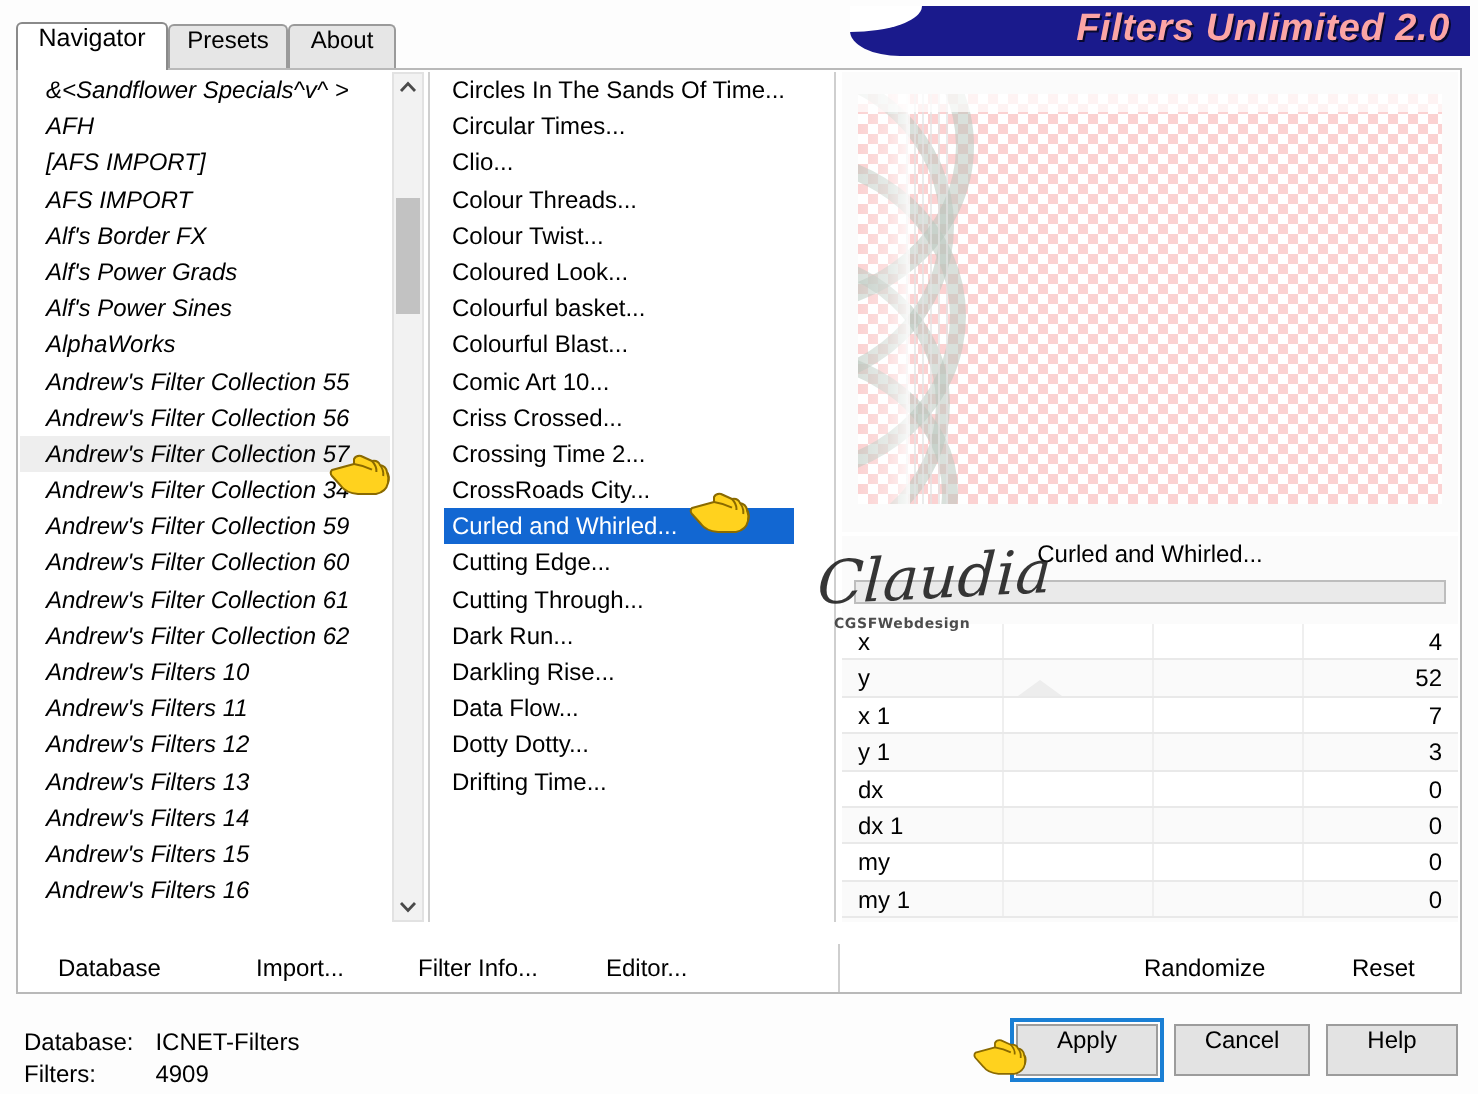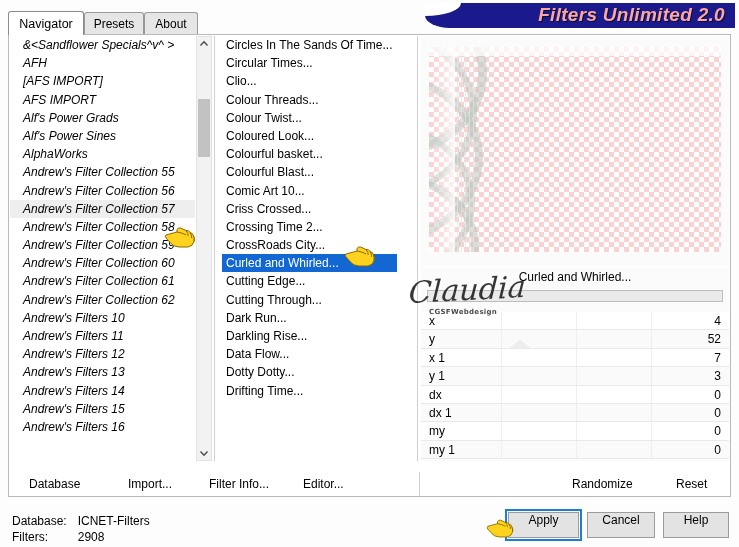--- a/index.html
+++ b/index.html
@@ -43,21 +43,21 @@
   #tabstrip{
     position:absolute;left:8px;top:12px;width:723px;height:22px;
   }
   .tab{
     position:absolute;top:0;height:22px;
     background:#e6e6e6;
     border:1px solid #9a9a9a;
     border-bottom:none;
     border-top-left-radius:3px;border-top-right-radius:3px;
     font-size:12px;color:#000;
-    display:flex;align-items:center;justify-content:center;
+    display:flex;align-items:flex-start;justify-content:center;
     box-sizing:border-box;
   }
   .tab.active{
     background:#ffffff;
     border-color:#8a8a8a;
     height:24px;top:-1px;
     z-index:3;
     font-size:12.5px;
   }
   
@@ -198,21 +198,21 @@
     font-size:30px;
     color:#1b1b1b;
     transform:skewX(-6deg) rotate(-3deg);
     opacity:.88;
     white-space:nowrap;
   }
   #wmSub{
     position:absolute;left:2px;top:32px;
     font-family:"DejaVu Sans", sans-serif;
     font-size:7px;font-weight:bold;letter-spacing:.3px;
-    color:#3a3a3a;opacity:.9;padding-left:12px;
+    color:#3a3a3a;opacity:.9;
   }
   
   #actionbar{
     position:absolute;left:9px;top:472px;width:721px;height:24px;
   }
   .alink{
     position:absolute;top:0;height:24px;line-height:24px;
     font-size:12px;color:#000;white-space:nowrap;
   }
   #abDivider{
@@ -263,27 +263,28 @@
     </div>
   </div>
 
   <div id="frame"></div>
 
   <div id="navlist">
       <div class="navrow"><span>&amp;&lt;Sandflower Specials^v^ &gt;</span></div>
       <div class="navrow"><span>AFH</span></div>
       <div class="navrow"><span>[AFS IMPORT]</span></div>
       <div class="navrow"><span>AFS IMPORT</span></div>
+      <div class="navrow"><span>Alf's Border FX</span></div>
       <div class="navrow"><span>Alf's Power Grads</span></div>
       <div class="navrow"><span>Alf's Power Sines</span></div>
       <div class="navrow"><span>AlphaWorks</span></div>
       <div class="navrow"><span>Andrew's Filter Collection 55</span></div>
       <div class="navrow"><span>Andrew's Filter Collection 56</span></div>
       <div class="navrow sel"><span>Andrew's Filter Collection 57</span></div>
-      <div class="navrow"><span>Andrew's Filter Collection 58</span></div>
+      <div class="navrow"><span>Andrew's Filter Collection 34</span></div>
       <div class="navrow"><span>Andrew's Filter Collection 59</span></div>
       <div class="navrow"><span>Andrew's Filter Collection 60</span></div>
       <div class="navrow"><span>Andrew's Filter Collection 61</span></div>
       <div class="navrow"><span>Andrew's Filter Collection 62</span></div>
       <div class="navrow"><span>Andrew's Filters 10</span></div>
       <div class="navrow"><span>Andrew's Filters 11</span></div>
       <div class="navrow"><span>Andrew's Filters 12</span></div>
       <div class="navrow"><span>Andrew's Filters 13</span></div>
       <div class="navrow"><span>Andrew's Filters 14</span></div>
       <div class="navrow"><span>Andrew's Filters 15</span></div>
@@ -423,21 +424,21 @@
   </div>
 
   <table id="status">
     <tbody>
         <tr>
       <td class="k">Database:</td>
       <td>ICNET-Filters</td>
     </tr>
     <tr>
       <td class="k">Filters:</td>
-      <td>2908</td>
+      <td>4909</td>
     </tr>
   </tbody>
     </table>
 
   <div class="btn focus" style="left: 508px; width: 71px; outline-color: rgb(26, 127, 212);">
     <span>Apply</span>
   </div>
   <div class="btn" style="left:587px;width:68px;">
     <span>Cancel</span>
   </div>

